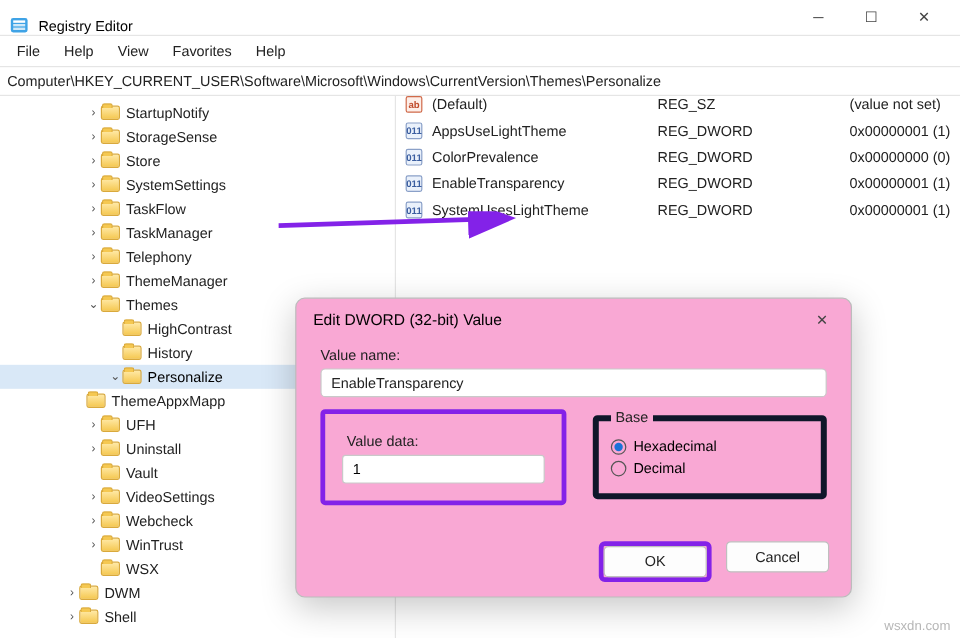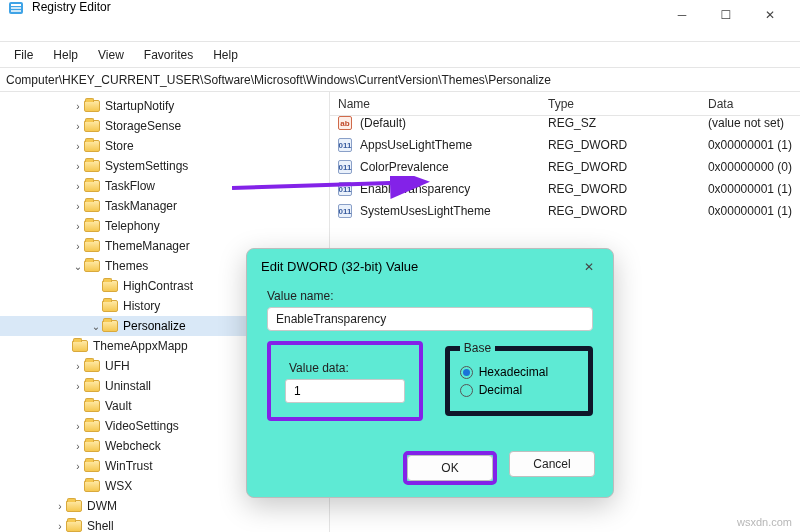--- a/index.html
+++ b/index.html
@@ -1,19 +1,19 @@
 <!DOCTYPE html>
 <html><head>
 <meta charset="utf-8">
 <style>
 * { box-sizing: border-box; margin: 0; padding: 0; font-family: "Segoe UI", Tahoma, sans-serif; font-size: 12px; }
 body { width: 800px; height: 532px; background: #fff; position: relative; overflow: hidden; }
 
 
-.titlebar { height: 42px; display: flex; align-items: flex-start; padding: 0 8px; border-bottom: 1px solid #e5e5e5; }
+.titlebar { height: 30px; display: flex; align-items: flex-end; padding: 0 8px; border-bottom: 1px solid #e5e5e5; }
 .titlebar .app-icon { width: 16px; height: 16px; margin-right: 8px; }
 .titlebar .title { flex: 1; color: #000; }
 .titlebar .win-controls { display: flex; }
 .titlebar .win-controls div { width: 44px; height: 30px; display: flex; align-items: center; justify-content: center; color: #444; }
 
 
 .menubar { height: 26px; display: flex; align-items: center; padding: 0 4px; border-bottom: 1px solid #e5e5e5; }
 .menubar .menu-item { padding: 4px 10px; color: #222; cursor: default; }
 
 
@@ -44,21 +44,21 @@
 .list-row { display: flex; height: 22px; align-items: flex-start; }
 .list-row .cell { padding: 0 8px; color: #222; white-space: nowrap; }
 .list-row .icon-cell { width: 22px; padding-left: 8px; }
 .reg-icon { width:14px; height:14px; border:1px solid #8aa0c8; background:#eaf1fb; display:flex; align-items:center; justify-content:center; font-size:8px; color:#3b5ea0; font-weight:bold; border-radius:2px; }
 .reg-icon.str { border-color:#d06a4a; background:#fdeee8; color:#c04a2a; }
 
 
 .arrow-ann { position:absolute; top:176px; left:232px; pointer-events:none; }
 
 
-.dialog { position:absolute; top:248px; left:246px; width:368px; height:250px; background:#5eead4; border:1px solid #bcbcbc; border-radius:8px; box-shadow:0 8px 28px rgba(0,0,0,.22); }
+.dialog { position:absolute; top:248px; left:246px; width:464px; height:250px; background:#f9a8d4; border:1px solid #bcbcbc; border-radius:8px; box-shadow:0 8px 28px rgba(0,0,0,.22); }
 .dialog .dlg-title { height:34px; display:flex; align-items:center; padding:0 14px; color:#000; font-size:13px; }
 .dialog .dlg-close { position:absolute; top:6px; right:10px; width:28px; height:24px; display:flex; align-items:center; justify-content:center; color:#444; }
 .dialog .dlg-body { padding: 2px 20px 10px 20px; }
 .dialog .lbl { color:#222; margin:4px 0 4px 0; }
 .dialog .ro-input { width:100%; height:24px; border:1px solid #c9c9c9; border-radius:4px; padding:0 8px; background:#fff; color:#222; display:flex; align-items:center; }
 .dialog .row2 { display:flex; gap:22px; margin-top:10px; }
 .dialog .value-col { flex:1.05; }
 .dialog .base-col { flex:1; }
 .dialog .value-box { border:4px solid #8322e8; border-radius:4px; padding:14px; }
 .dialog .value-input { width:100%; height:24px; border:1px solid #c9c9c9; border-radius:3px; padding:0 8px; font-family:inherit; font-size:12px; }
@@ -212,25 +212,20 @@
         <span class="folder-icon" style="margin-right: 5px;"></span>
         <span class="label">DWM</span>
       </div>
       <div class="tree-item" style="padding-left: 54px;">
         <span class="caret">›</span>
         <span class="folder-icon" style="margin-right: 5px;"></span>
         <span class="label">Shell</span>
       </div>
     </div>
   <div class="list-pane">
-    <div class="list-header">
-      <div class="col col-name">Name</div>
-      <div class="col col-type">Type</div>
-      <div class="col col-data">Data</div>
-    </div>
     <div id="list-body">
         <div class="list-row">
           <div class="icon-cell">
             <div class="reg-icon str">ab</div>
           </div>
           <div class="cell col-name" style="width: 188px;">(Default)</div>
           <div class="cell col-type" style="width: 160px;">REG_SZ</div>
           <div class="cell col-data">(value not set)</div>
         </div>
         <div class="list-row">

